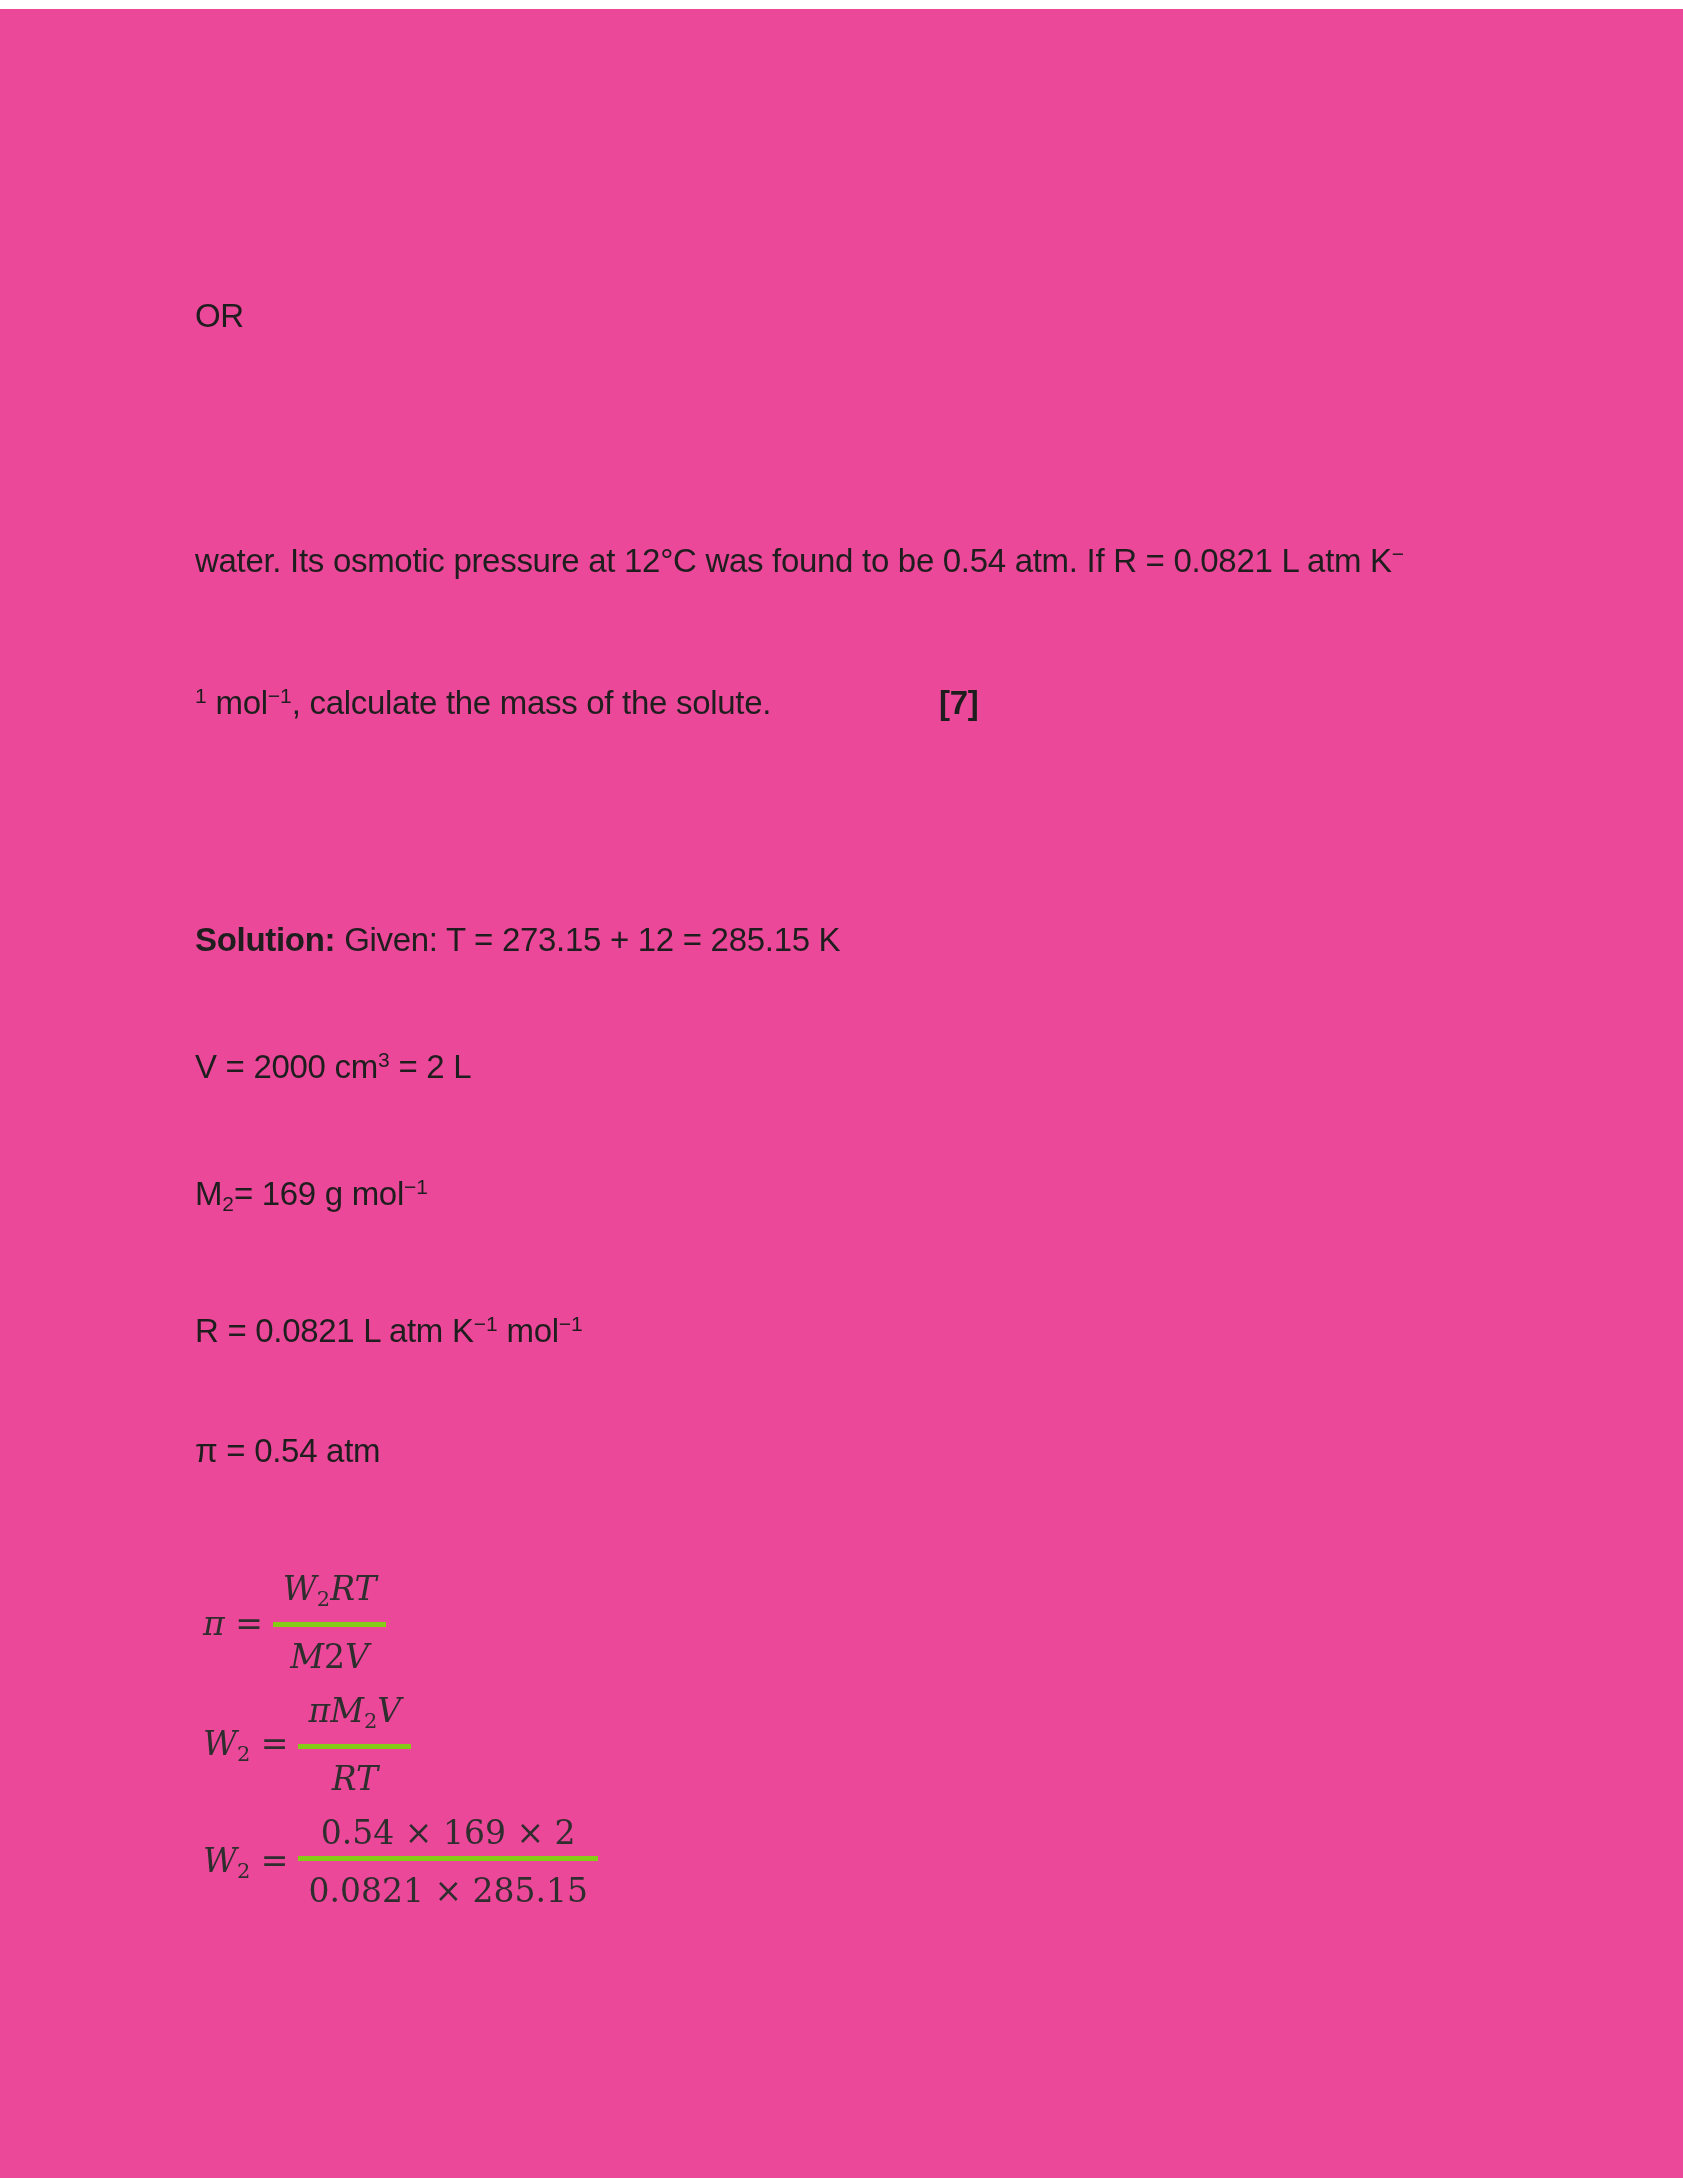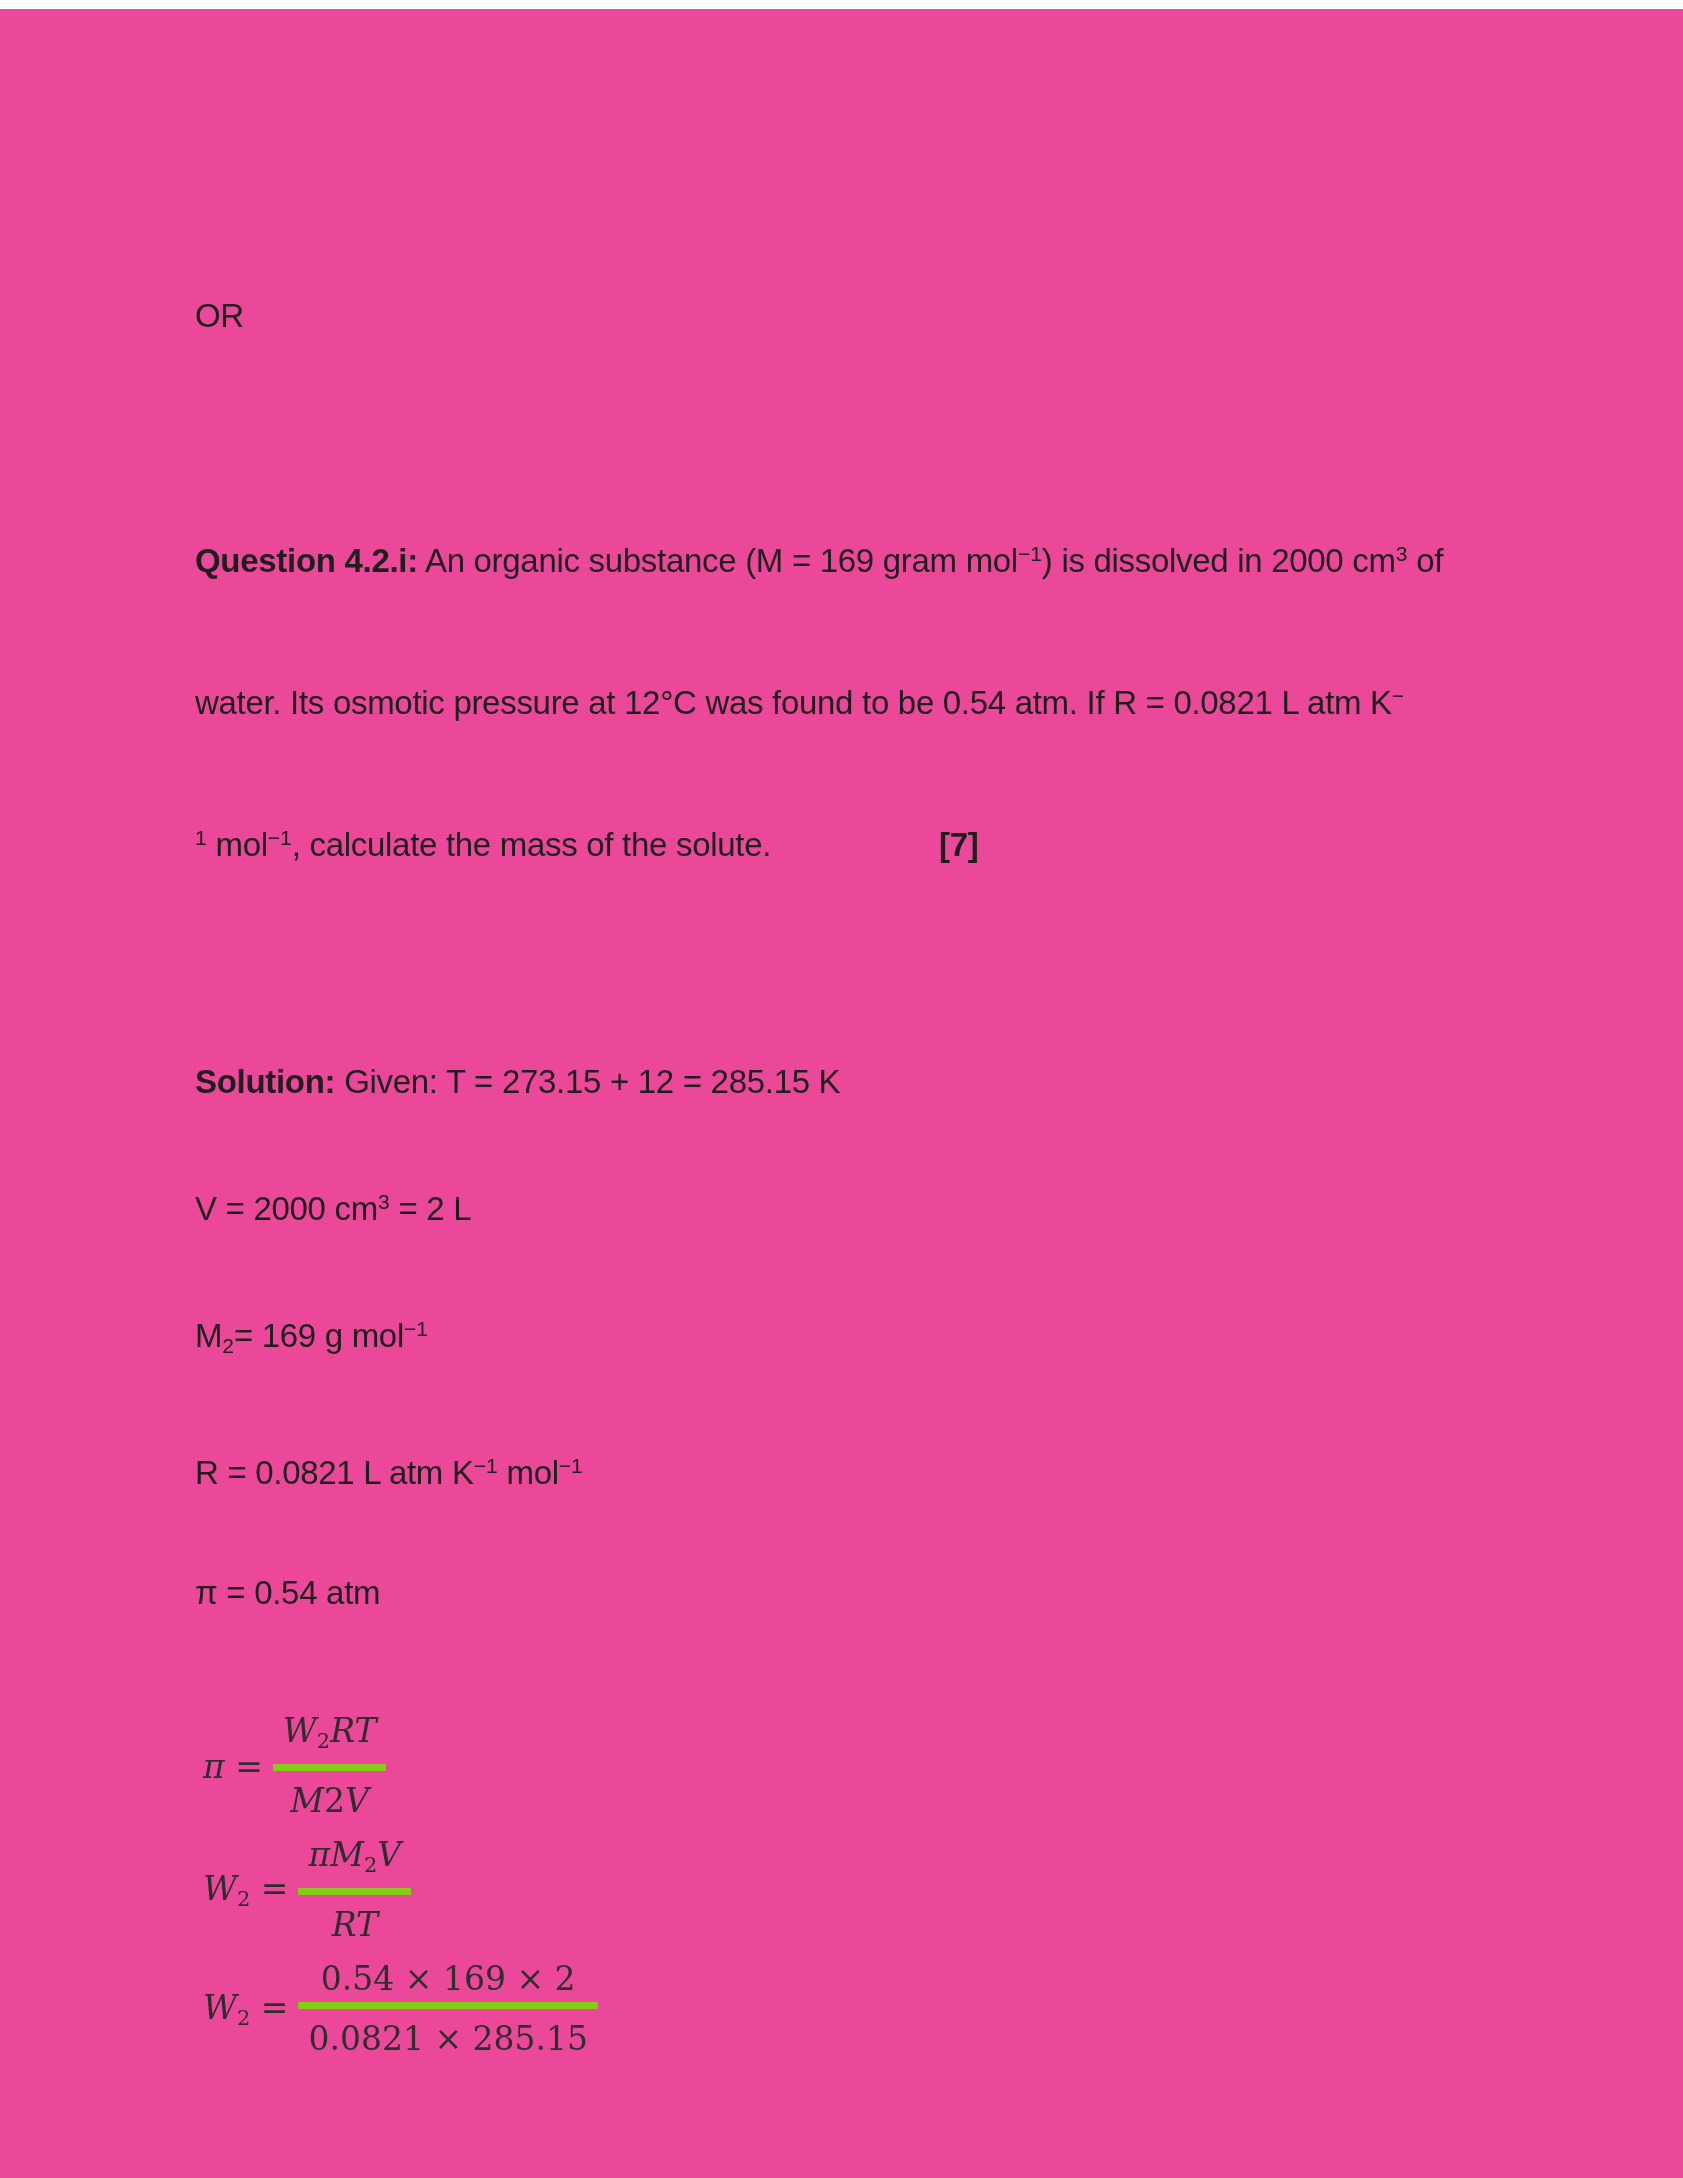--- a/index.html
+++ b/index.html
@@ -36,34 +36,33 @@
     margin-left: 8px;
     font-family: "DejaVu Serif", serif;
     color: #2e2e2e;
     font-size: 33px;
     letter-spacing: 0;
   }
   .equation { display: flex; align-items: center; margin-bottom: 18px; }
   .eq-lhs { margin-right: 10px; }
   .eq-rhs { margin-left: 12px; }
   .frac { display: inline-block; text-align: center; vertical-align: middle; }
-  .frac .num { display: block; padding: 0 10px 5px; border-bottom: 7px solid #84cc16; line-height: 36px; }
+  .frac .num { display: block; padding: 0 10px 5px; border-bottom: 5px solid #84cc16; line-height: 36px; }
   .frac .den { display: block; padding: 12px 10px 0; line-height: 36px; }
 </style>
 </head>
 <body>
 
 <div class="page">
 
   <div class="para mb-orblock">
     <div>OR</div>
   </div>
 
   <div class="para loose mb-qpara">
-    <div><b>Question 4.2.i:</b> An organic substance (M = 169 gram mol<sup>−1</sup>) is dissolved in 2000 cm<sup>3</sup> of</div>
     <div>water. Its osmotic pressure at 12°C was found to be 0.54 atm. If R = 0.0821 L atm K<sup>−</sup></div>
     <div><span><sup>1</sup> mol<sup>−1</sup>, calculate the mass of the solute.</span><span class="marks">[7]</span></div>
   </div>
 
   <div class="para tight mb-sol1">
     <div><b>Solution:</b> Given: T = 273.15 + 12 = 285.15 K</div>
     <div>V = 2000 cm<sup>3</sup> = 2 L</div>
     <div>M<sub>2</sub>= 169 g mol<sup>−1</sup></div>
     <div>R = 0.0821 L atm K<sup>−1</sup> mol<sup>−1</sup></div>
     <div>π = 0.54 atm</div>

